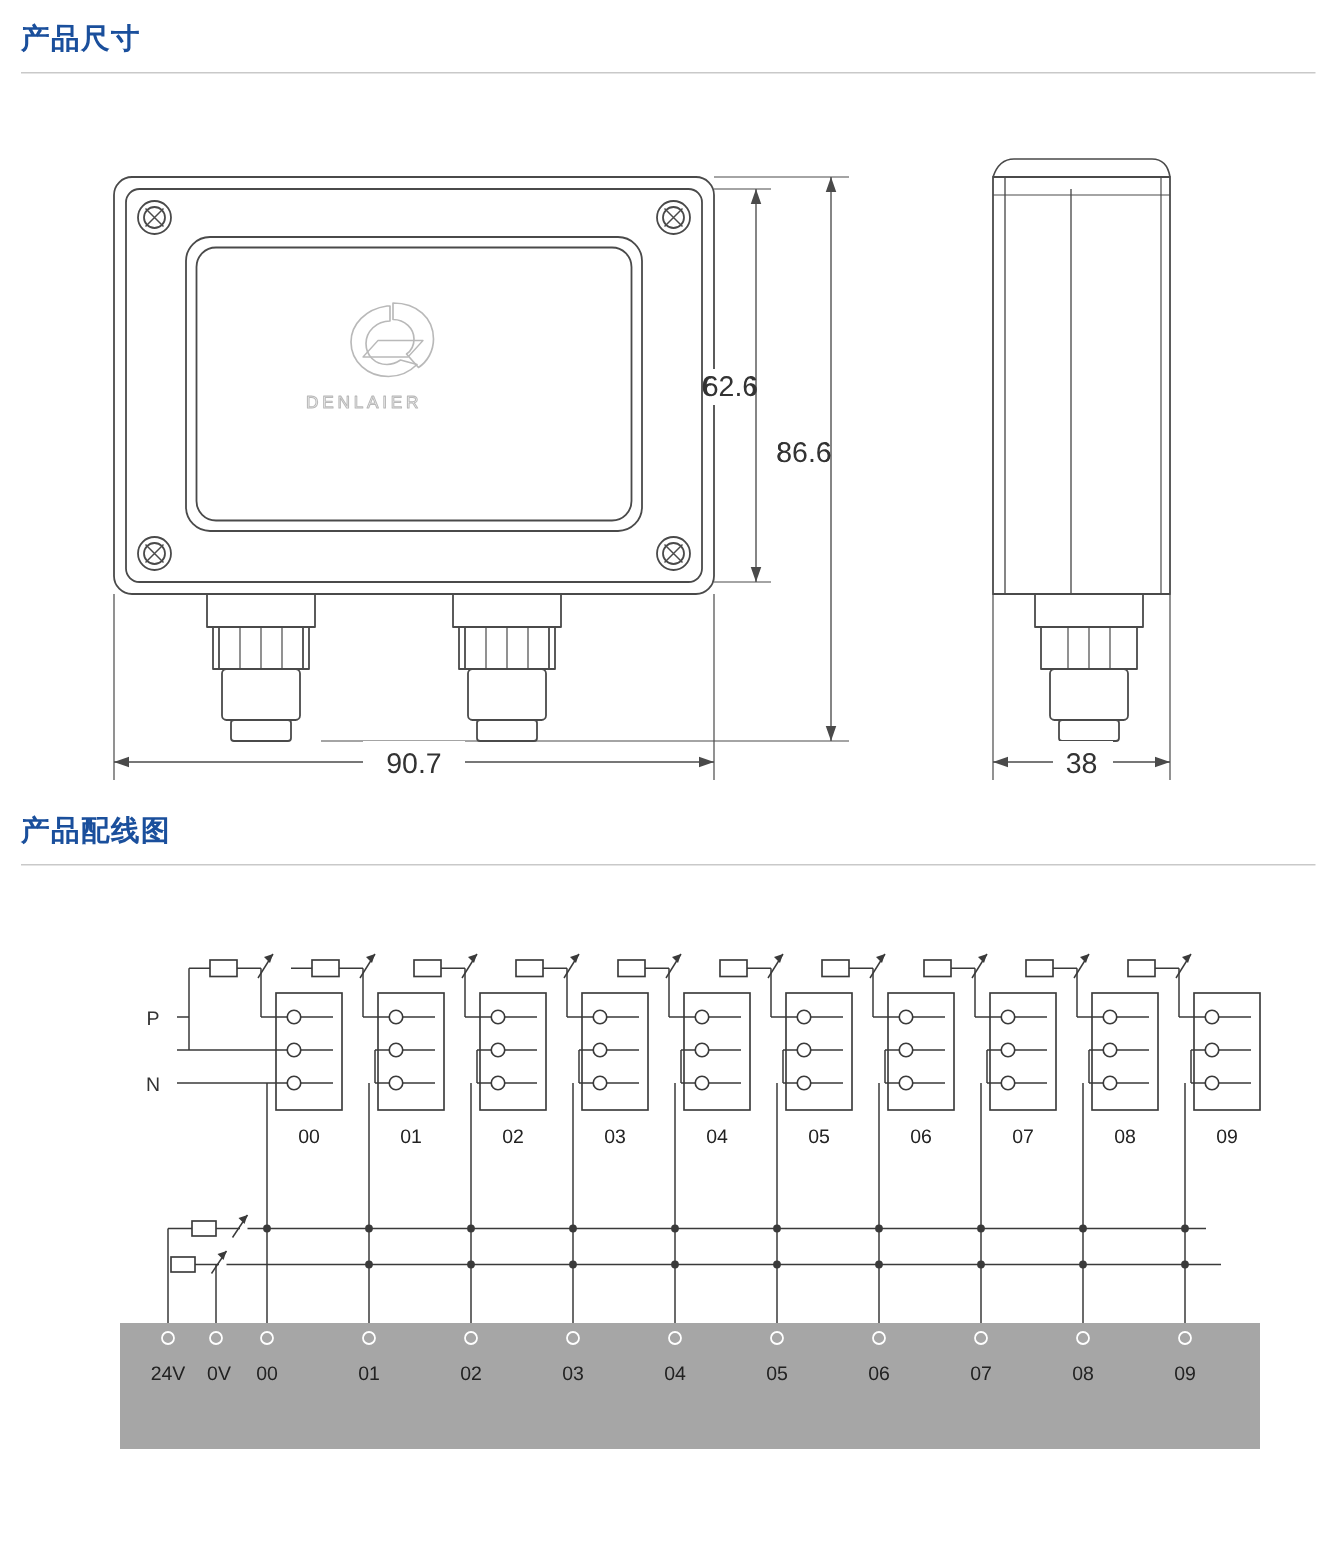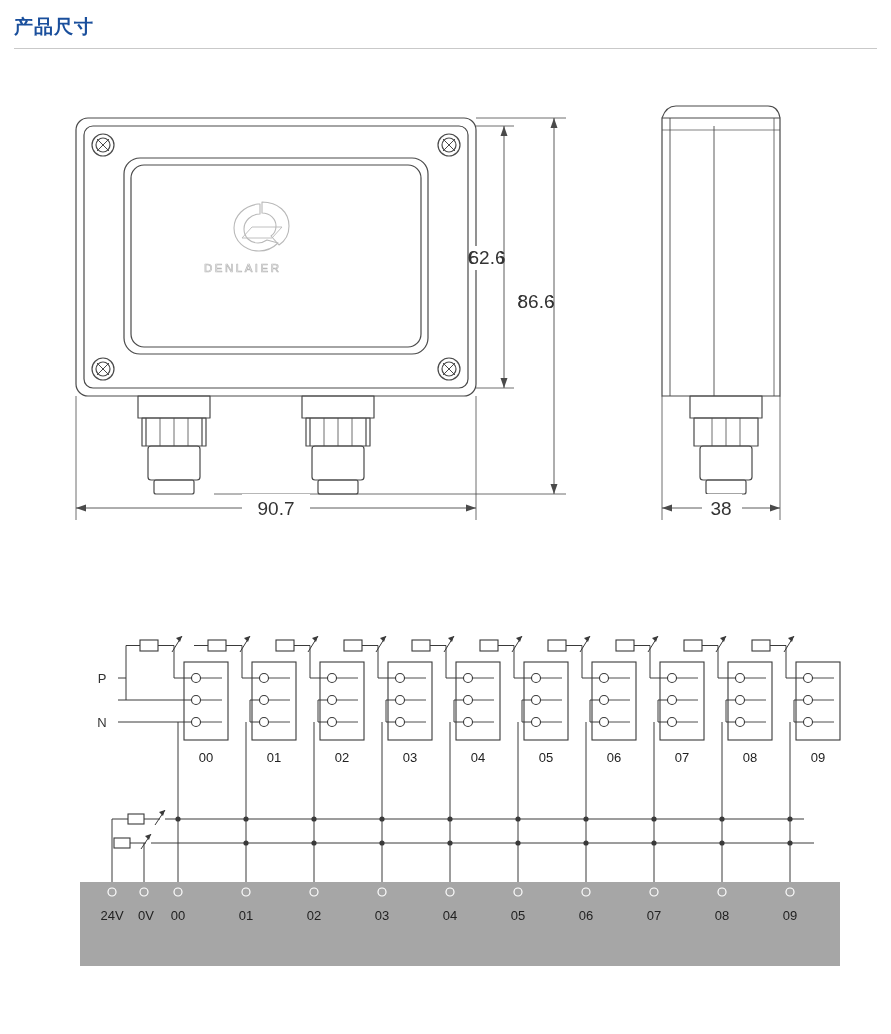--- a/index.html
+++ b/index.html
@@ -183,20 +183,24 @@
       <text class="dim-text" x="473" y="168" text-anchor="middle">62.6</text>
       <rect x="508" y="194" width="28" height="24" fill="#fff"></rect>
       <text class="dim-text" x="522" y="212" text-anchor="middle">86.6</text>
       <rect x="228" y="398" width="68" height="24" fill="#fff"></rect>
       <text class="dim-text" x="262" y="419" text-anchor="middle">90.7</text>
       <rect x="688" y="398" width="40" height="24" fill="#fff"></rect>
       <text class="dim-text" x="707" y="419" text-anchor="middle">38</text>
     </svg>
   </div>
 
+  <div class="section-head" id="sec2">
+    <div class="title">产品配线图</div>
+    <div class="rule"></div>
+  </div>
 
   <div class="fig" id="fig-wiring">
     <svg width="863" height="400" viewBox="0 0 863 400">
 
       <rect x="66" y="272" width="760" height="84" fill="#a6a6a6"></rect>
 
       <g fill="none" stroke="#3a3a3a" stroke-width="1.1">
 
         <g>
           <rect x="170" y="52" width="44" height="78"></rect>

